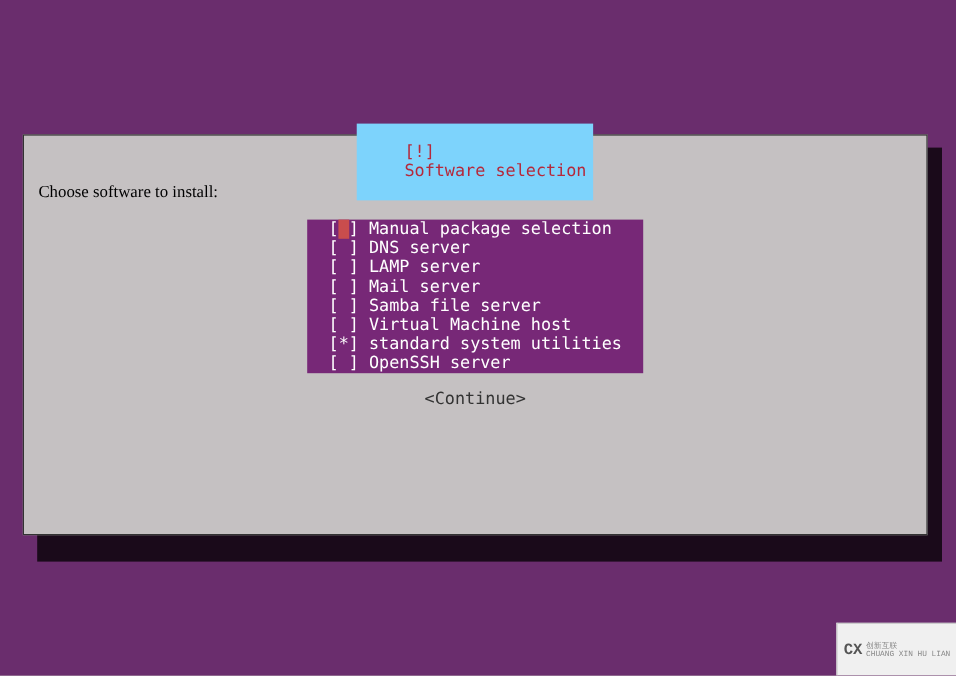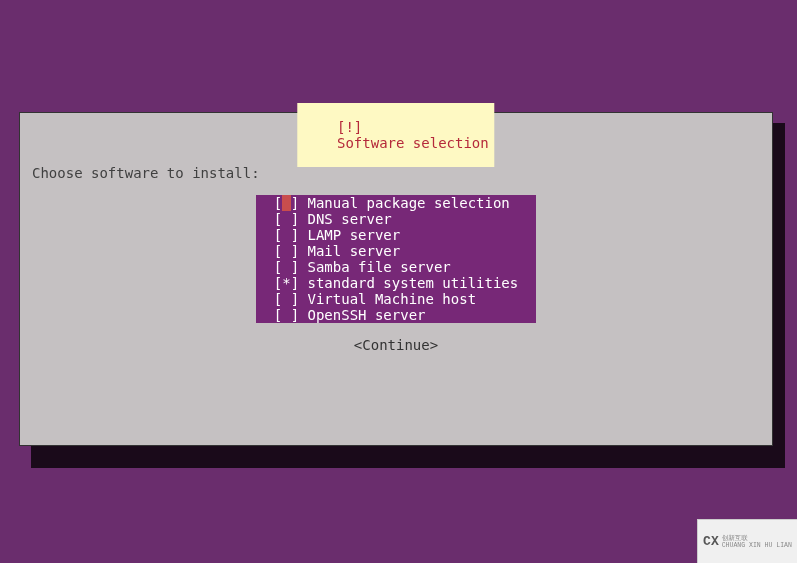--- a/index.html
+++ b/index.html
@@ -31,40 +31,41 @@
       width: 754px;
       height: 334px;
       background: #c5c1c2;
       border: 1px solid #333;
     }
     .dialog-title {
       position: absolute;
       top: -10px;
       left: 50%;
       transform: translateX(-50%);
-      background: #fef9c3;
+      background: #7dd3fc;
       padding: 0 6px;
       color: #b5293b;
       white-space: pre;
     }
     .title-bracket {
       color: #b5293b;
     }
     .dialog-content {
       padding: 28px 12px 10px 12px;
       color: #333;
     }
     .intro-text {
       color: #333;
       line-height: 16px;
       white-space: pre-wrap;
     }
     .choose-label {
-      margin-top: 24px;
-      color: #404040;
+      margin-top: 12px;
+      color: #000000;
+      font-family: Liberation Serif, serif;
     }
     .software-list {
       margin-top: 14px;
       display: flex;
       justify-content: center;
     }
     .software-list-inner {
       background: #772877;
       padding: 0;
       line-height: 16px;
@@ -127,22 +128,22 @@
 
     <div class="choose-label">Choose software to install:</div>
 
     <div class="software-list">
       <div class="software-list-inner" id="software-list-inner">
           <div class="software-item"><span class="checkbox-bracket">[</span><span class="cursor-cell"> </span><span class="checkbox-bracket">] </span><span>Manual package selection </span></div>
           <div class="software-item"><span class="checkbox-bracket">[</span><span> </span><span class="checkbox-bracket">] </span><span>DNS server               </span></div>
           <div class="software-item"><span class="checkbox-bracket">[</span><span> </span><span class="checkbox-bracket">] </span><span>LAMP server              </span></div>
           <div class="software-item"><span class="checkbox-bracket">[</span><span> </span><span class="checkbox-bracket">] </span><span>Mail server              </span></div>
           <div class="software-item"><span class="checkbox-bracket">[</span><span> </span><span class="checkbox-bracket">] </span><span>Samba file server        </span></div>
+          <div class="software-item"><span class="checkbox-bracket">[</span><span> </span><span class="checkbox-bracket">] </span><span>Virtual Machine host     </span></div>
           <div class="software-item"><span class="checkbox-bracket">[</span><span>*</span><span class="checkbox-bracket">] </span><span>standard system utilities</span></div>
-          <div class="software-item"><span class="checkbox-bracket">[</span><span> </span><span class="checkbox-bracket">] </span><span>Virtual Machine host     </span></div>
           <div class="software-item"><span class="checkbox-bracket">[</span><span> </span><span class="checkbox-bracket">] </span><span>OpenSSH server           </span></div>
         </div>
     </div>
 
     <div class="continue-row">
       <span>&lt;Continue&gt;</span>
     </div>
   </div>
 </div>
 

